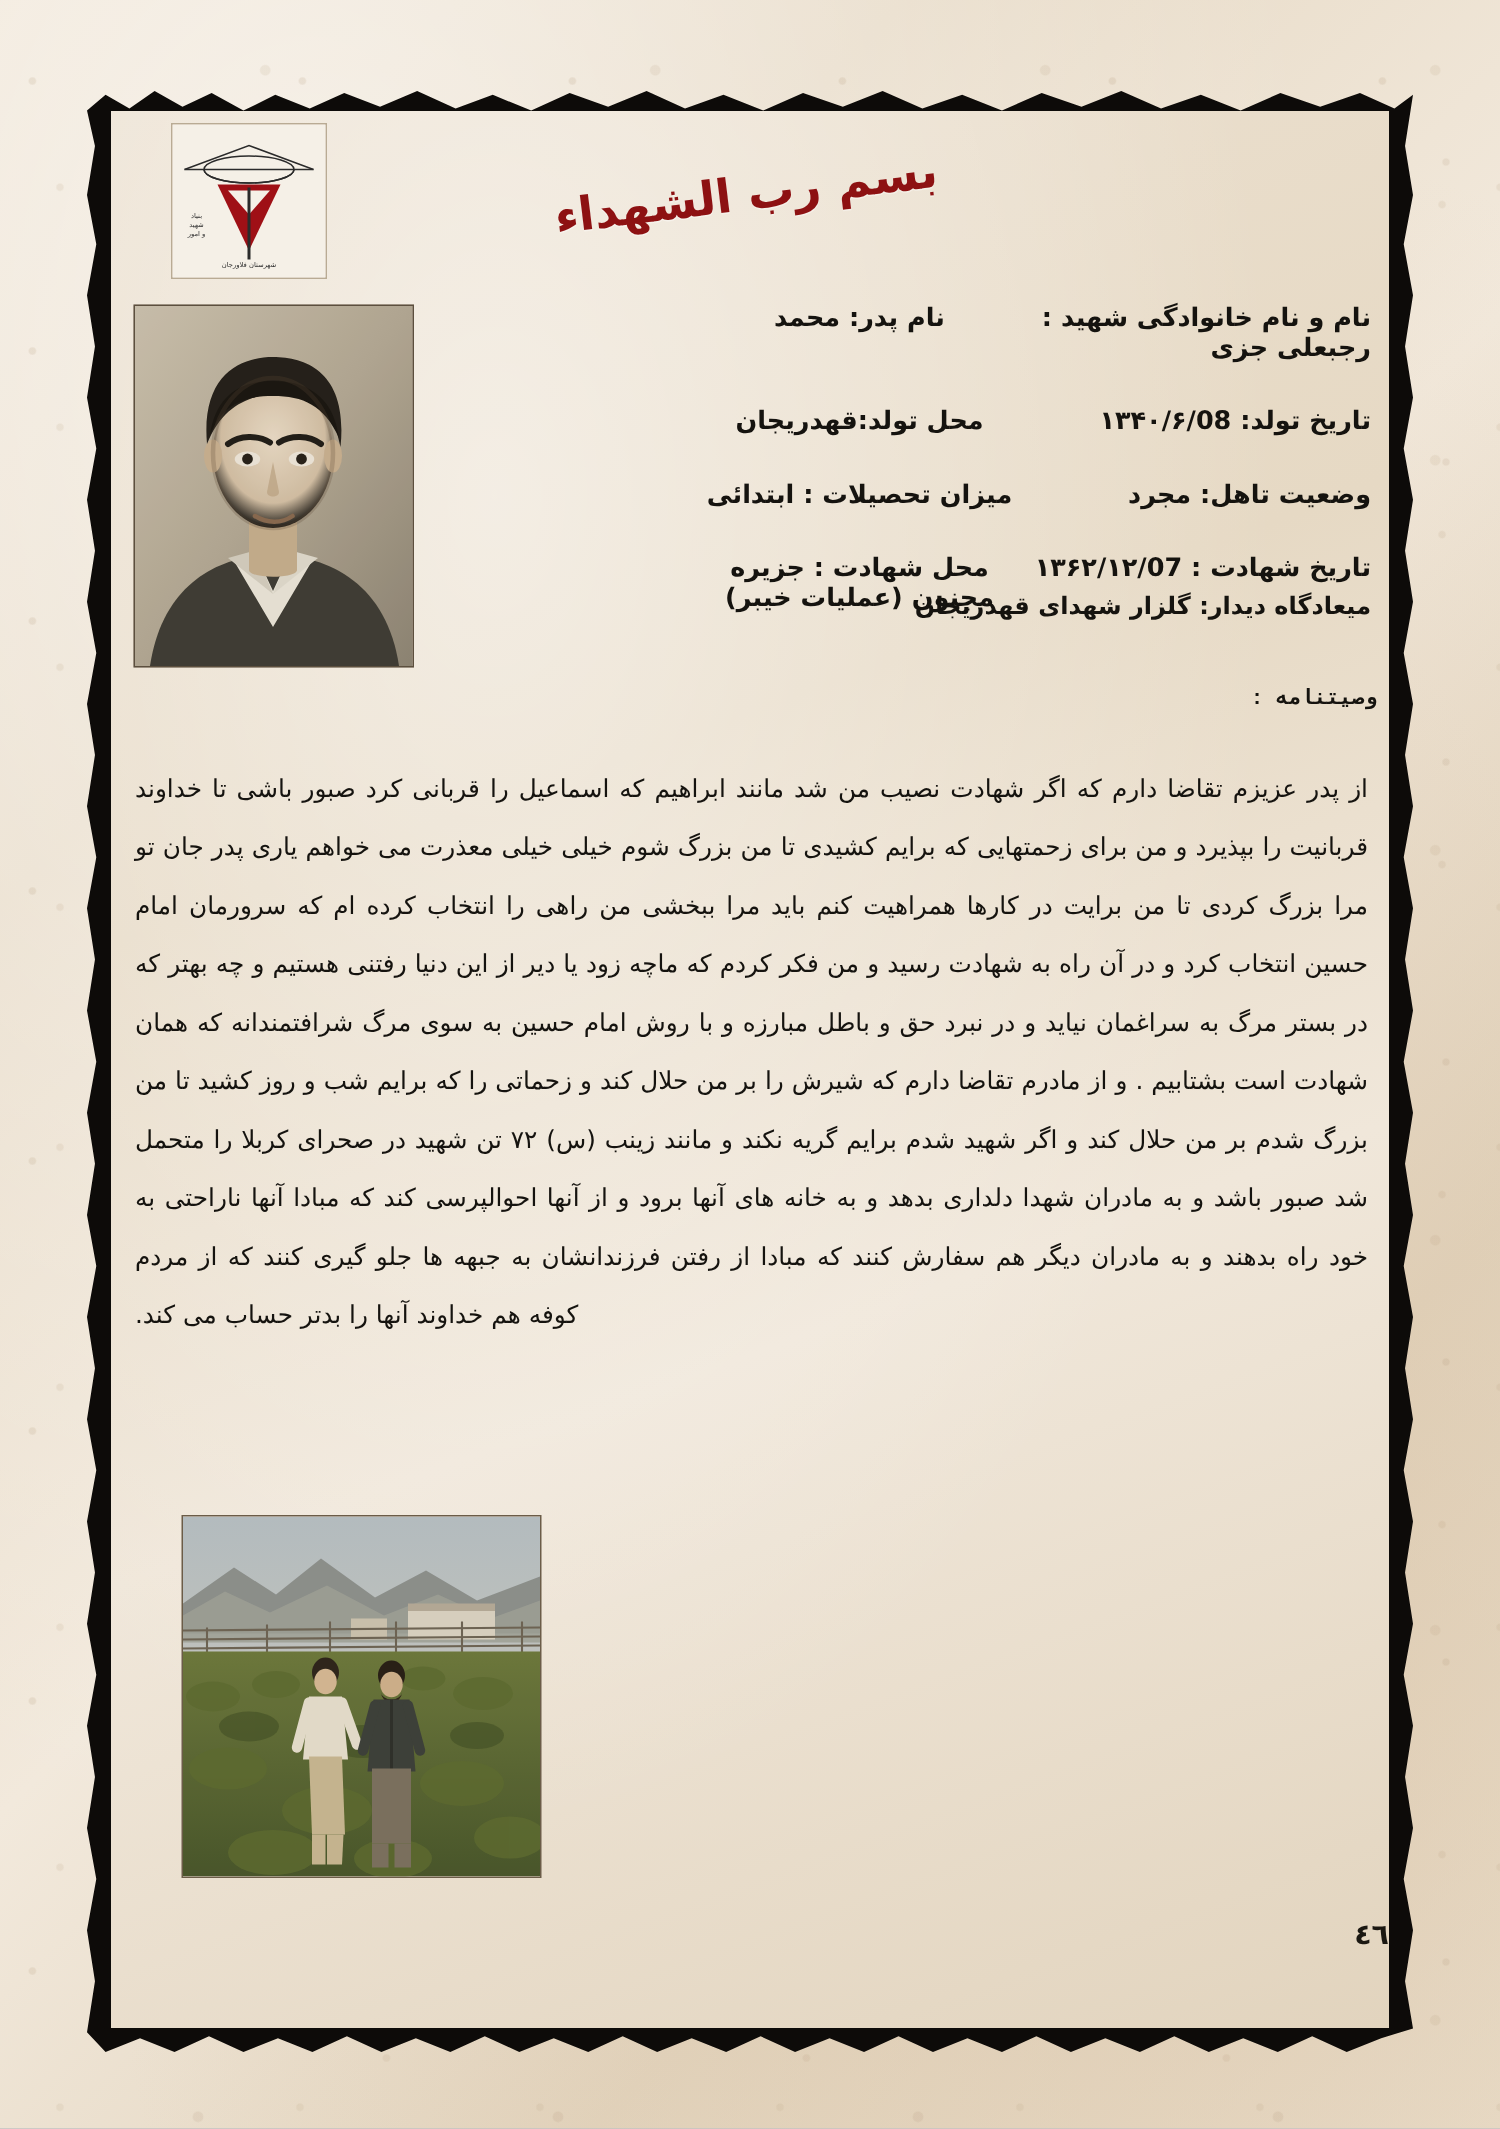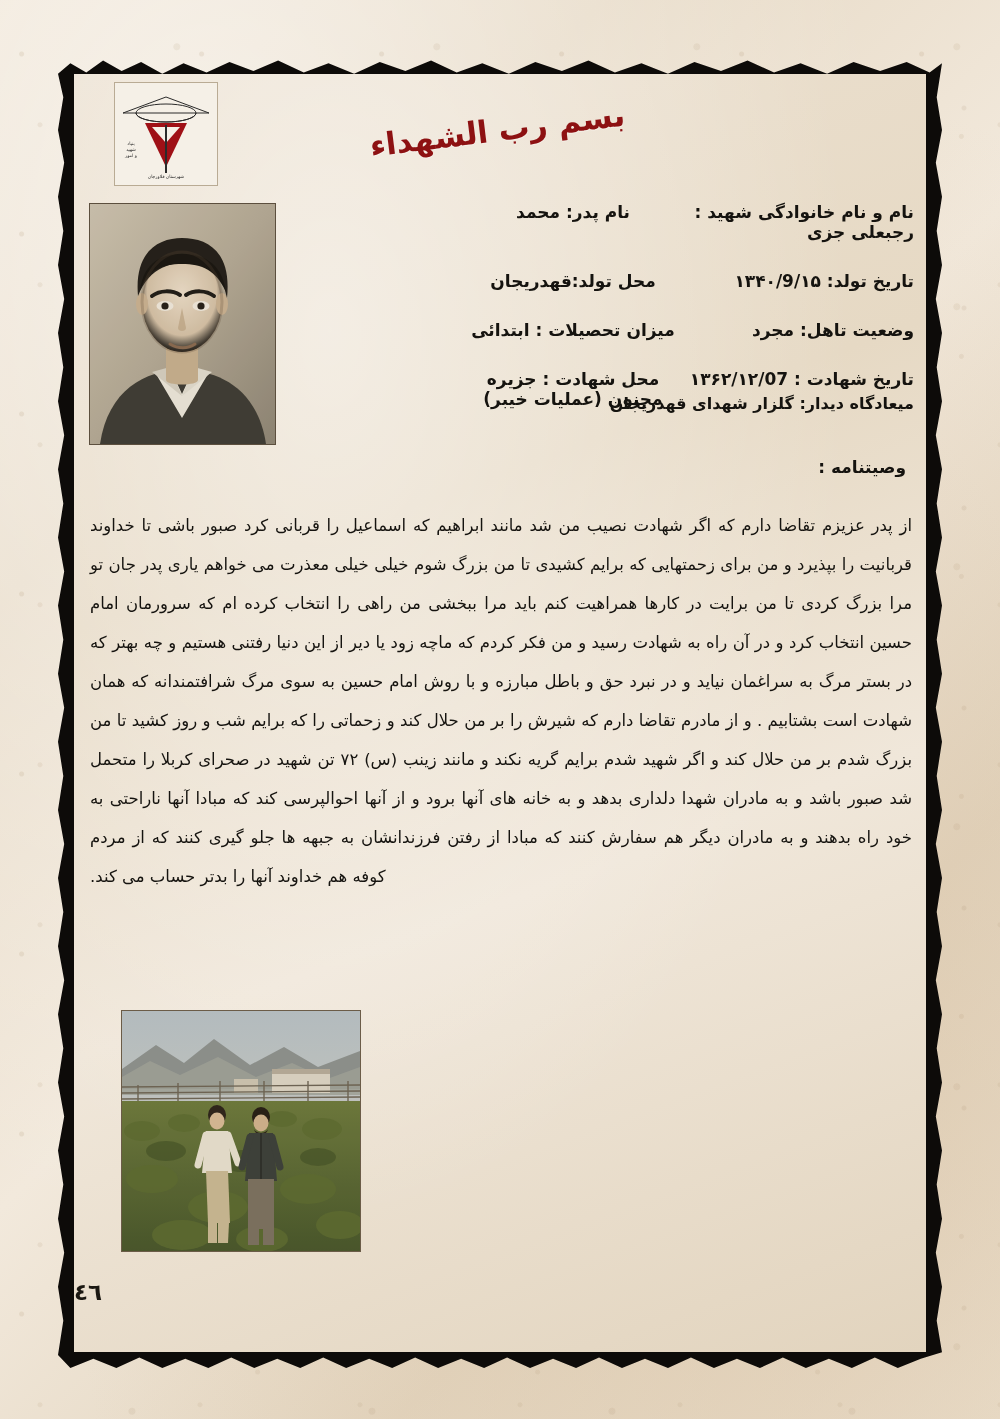--- a/index.html
+++ b/index.html
@@ -154,25 +154,26 @@
   .meeting {
     position: absolute;
     right: 12px;
     top: 320px;
     font-size: 16px;
     font-weight: 700;
     color: #15130f;
   }
   .will-label {
     position: absolute;
-    right: 20px;
+    right: 8px;
     top: 383px;
-    font-size: 17px;
+    font-size: 14px;
     font-weight: 700;
     color: #15130f;
+    font-family: Liberation Mono, monospace;
   }
 
   
   .will-body {
     position: absolute;
     right: 14px;
     top: 432px;
     width: 822px;
     font-size: 16.5px;
     font-weight: 400;
@@ -194,22 +195,22 @@
     overflow: hidden;
   }
   .photo2 svg { display: block; width: 100%; height: 100%; }
 
   
   .page-num {
     position: absolute;
     left: 0;
     right: 0;
     top: 1205px;
-    text-align: left;
-    font-size: 23px;
+    text-align: right;
+    font-size: 19px;
     color: #1b1812;
     font-weight: 700;
   }
 </style>
 </head>
 <body>
 
 <div class="page">
   <div class="paper-noise"></div>
   <div class="frame"></div>
@@ -289,21 +290,21 @@
       </svg>
     </div>
 
     <div class="info">
       <div class="info-row">
         <span class="cell-a">نام و نام خانوادگی شهید : رجبعلی جزی</span>
         <span class="cell-b">نام پدر: محمد</span>
         <span class="cell-c"></span>
       </div>
       <div class="info-row">
-        <span class="cell-a">تاریخ تولد: ۱۳۴۰/9/۱۵</span>
+        <span class="cell-a">تاریخ تولد: ۱۳۴۰/۶/08</span>
         <span class="cell-b">محل تولد:قهدریجان</span>
         <span class="cell-c"></span>
       </div>
       <div class="info-row">
         <span class="cell-a">وضعیت تاهل:  مجرد</span>
         <span class="cell-b">میزان تحصیلات : ابتدائی</span>
         <span class="cell-c"></span>
       </div>
       <div class="info-row">
         <span class="cell-a">تاریخ شهادت :  ۱۳۶۲/۱۲/07</span>

